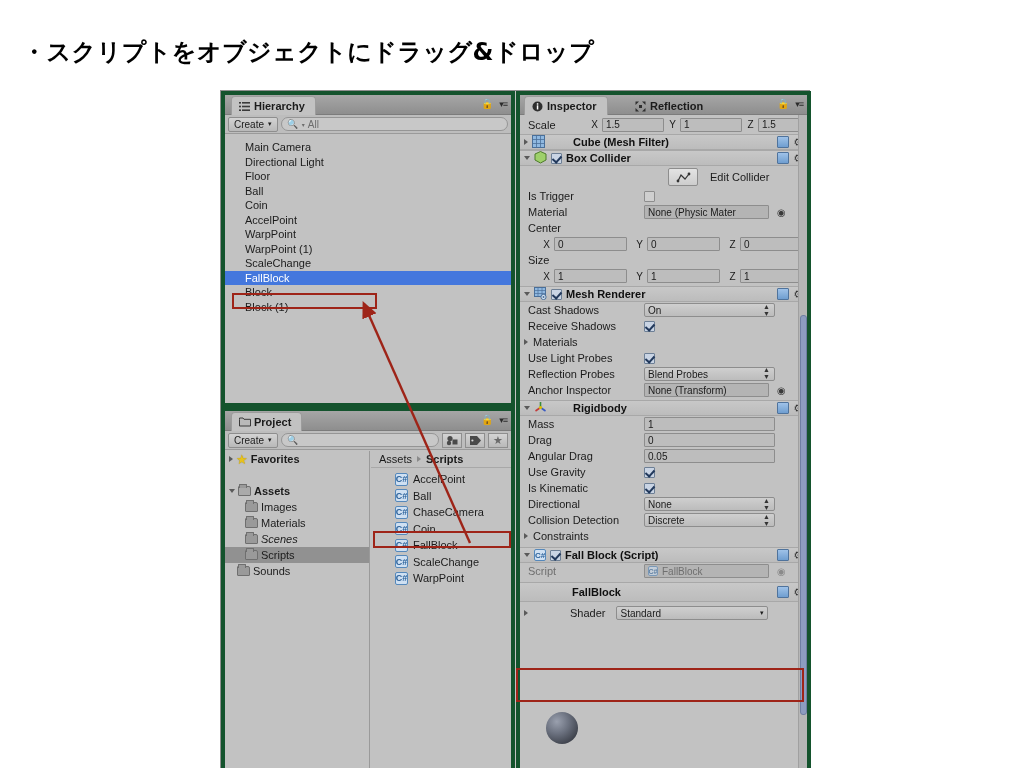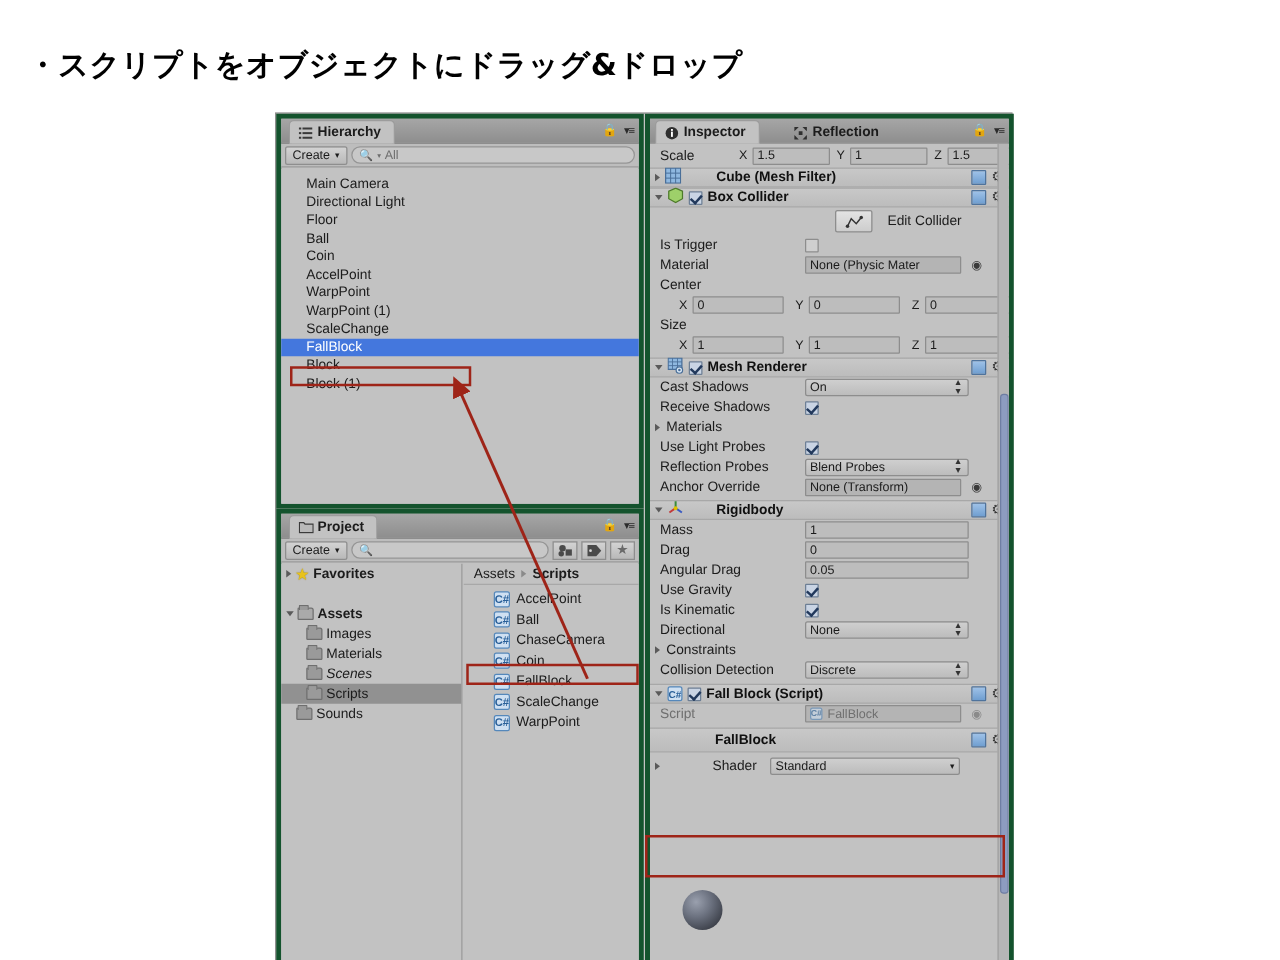--- a/index.html
+++ b/index.html
@@ -521,21 +521,21 @@
           <span class="cb on"></span>
         </div>
         <div class="row">
           <span class="lbl">Reflection Probes</span>
           <span class="dropdown" style="width:131px;align-items:flex-end;">
             <span>Blend Probes</span>
             <span class="arrows">▲<br>▼</span>
           </span>
         </div>
         <div class="row">
-          <span class="lbl">Anchor Override</span>
+          <span class="lbl">Anchor Inspector</span>
           <span class="field obj" style="width:125px;">None (Transform)</span>
           <span style="font-size:10px;color:#3a3a3a;margin-left:4px;">◉</span>
         </div>
 
         <div class="comp-header" style="margin-top:2px;">
           <span class="tri down"></span>
           <span>
             <svg width="13" height="13" viewBox="0 0 13 13">
                 <path d="M6.5 6.5 L6.5 1" stroke="#3a8a3a" stroke-width="1.6"></path>
                 <path d="M6.5 6.5 L1.5 10" stroke="#c23b3b" stroke-width="1.6"></path>
@@ -568,30 +568,30 @@
           <span class="lbl">Is Kinematic</span>
           <span class="cb on"></span>
         </div>
         <div class="row">
           <span class="lbl">Directional</span>
           <span class="dropdown" style="width:131px;">
             <span>None</span>
             <span class="arrows">▲<br>▼</span>
           </span>
         </div>
-        <div class="row" style="padding-left:4px;gap:5px;">
-          <span class="tri"></span>
-          <span>Constraints</span>
-        </div>
         <div class="row">
           <span class="lbl">Collision Detection</span>
           <span class="dropdown" style="width:131px;">
             <span>Discrete</span>
             <span class="arrows">▲<br>▼</span>
           </span>
+        </div>
+        <div class="row" style="padding-left:4px;gap:5px;">
+          <span class="tri"></span>
+          <span>Constraints</span>
         </div>
 
         <div class="comp-header" style="margin-top:3px;">
           <span class="tri down"></span>
           <span class="cs-ico" style="width:12px;height:12px;font-size:8px;">C#</span>
           <span class="cb on"></span>
           <span>Fall Block (Script)</span>
           <span class="spacer"></span>
           <span class="help-ico"></span>
           <span class="gear-ico">⚙</span>

